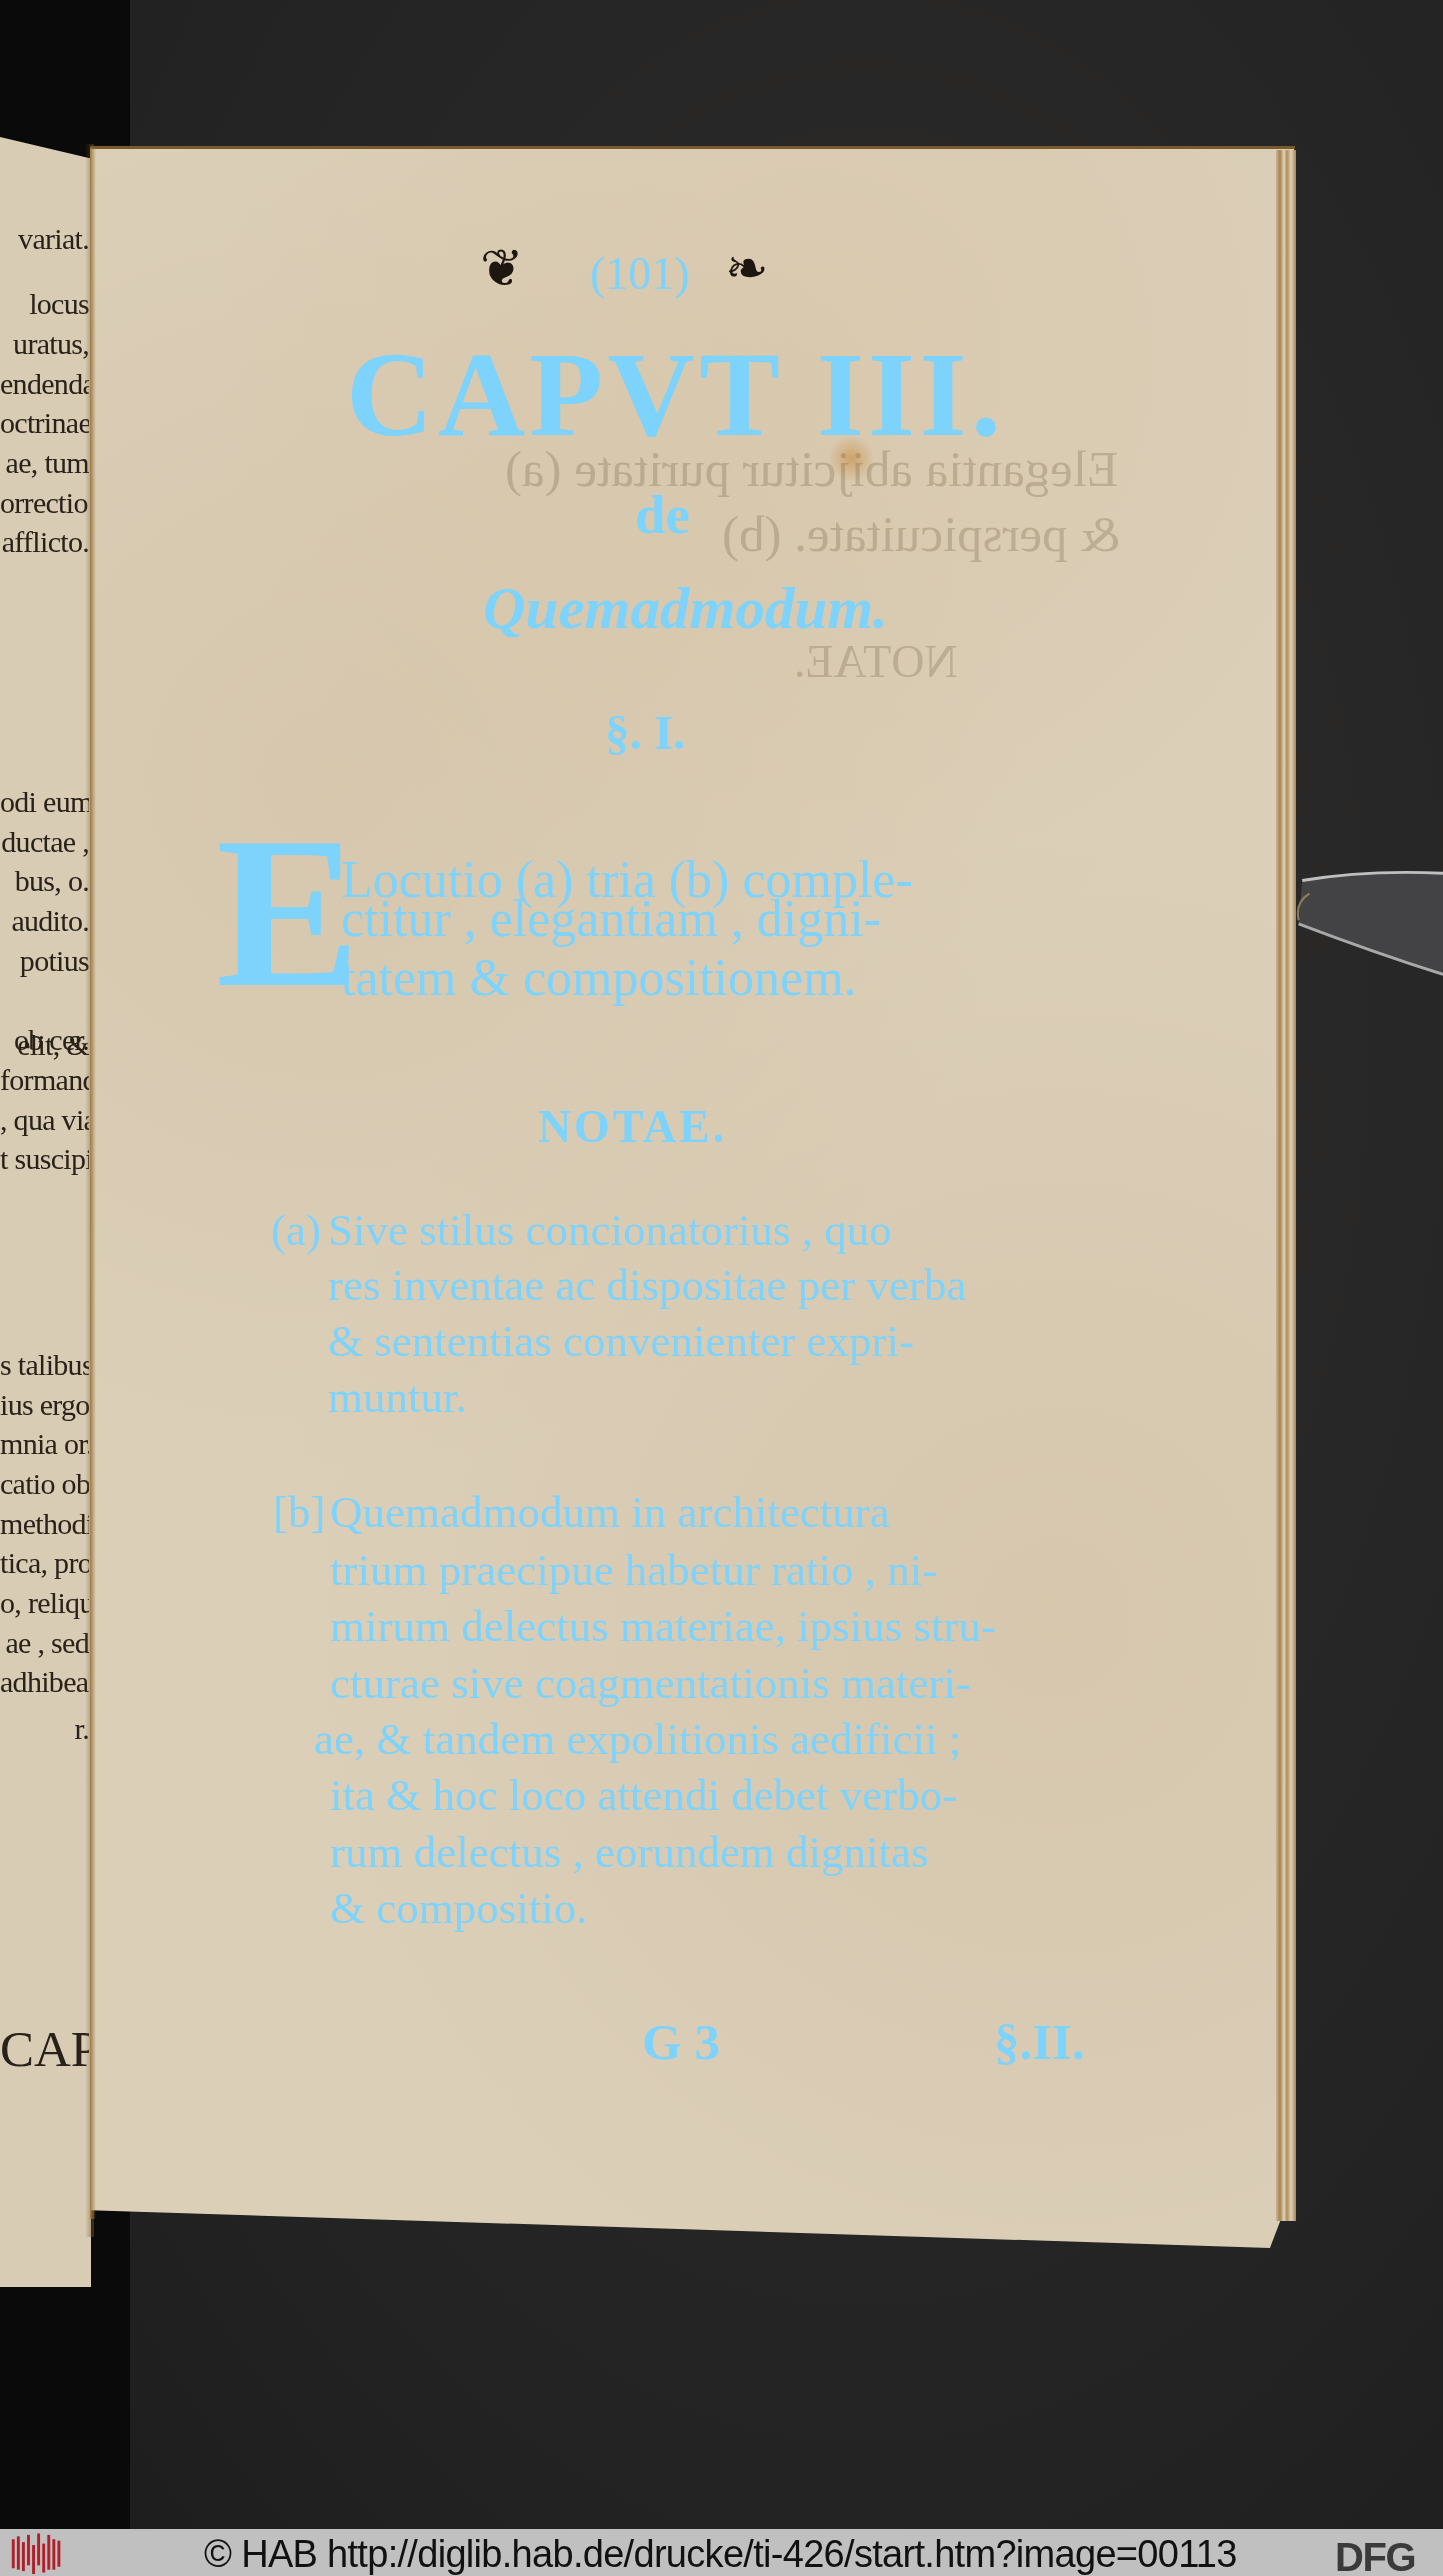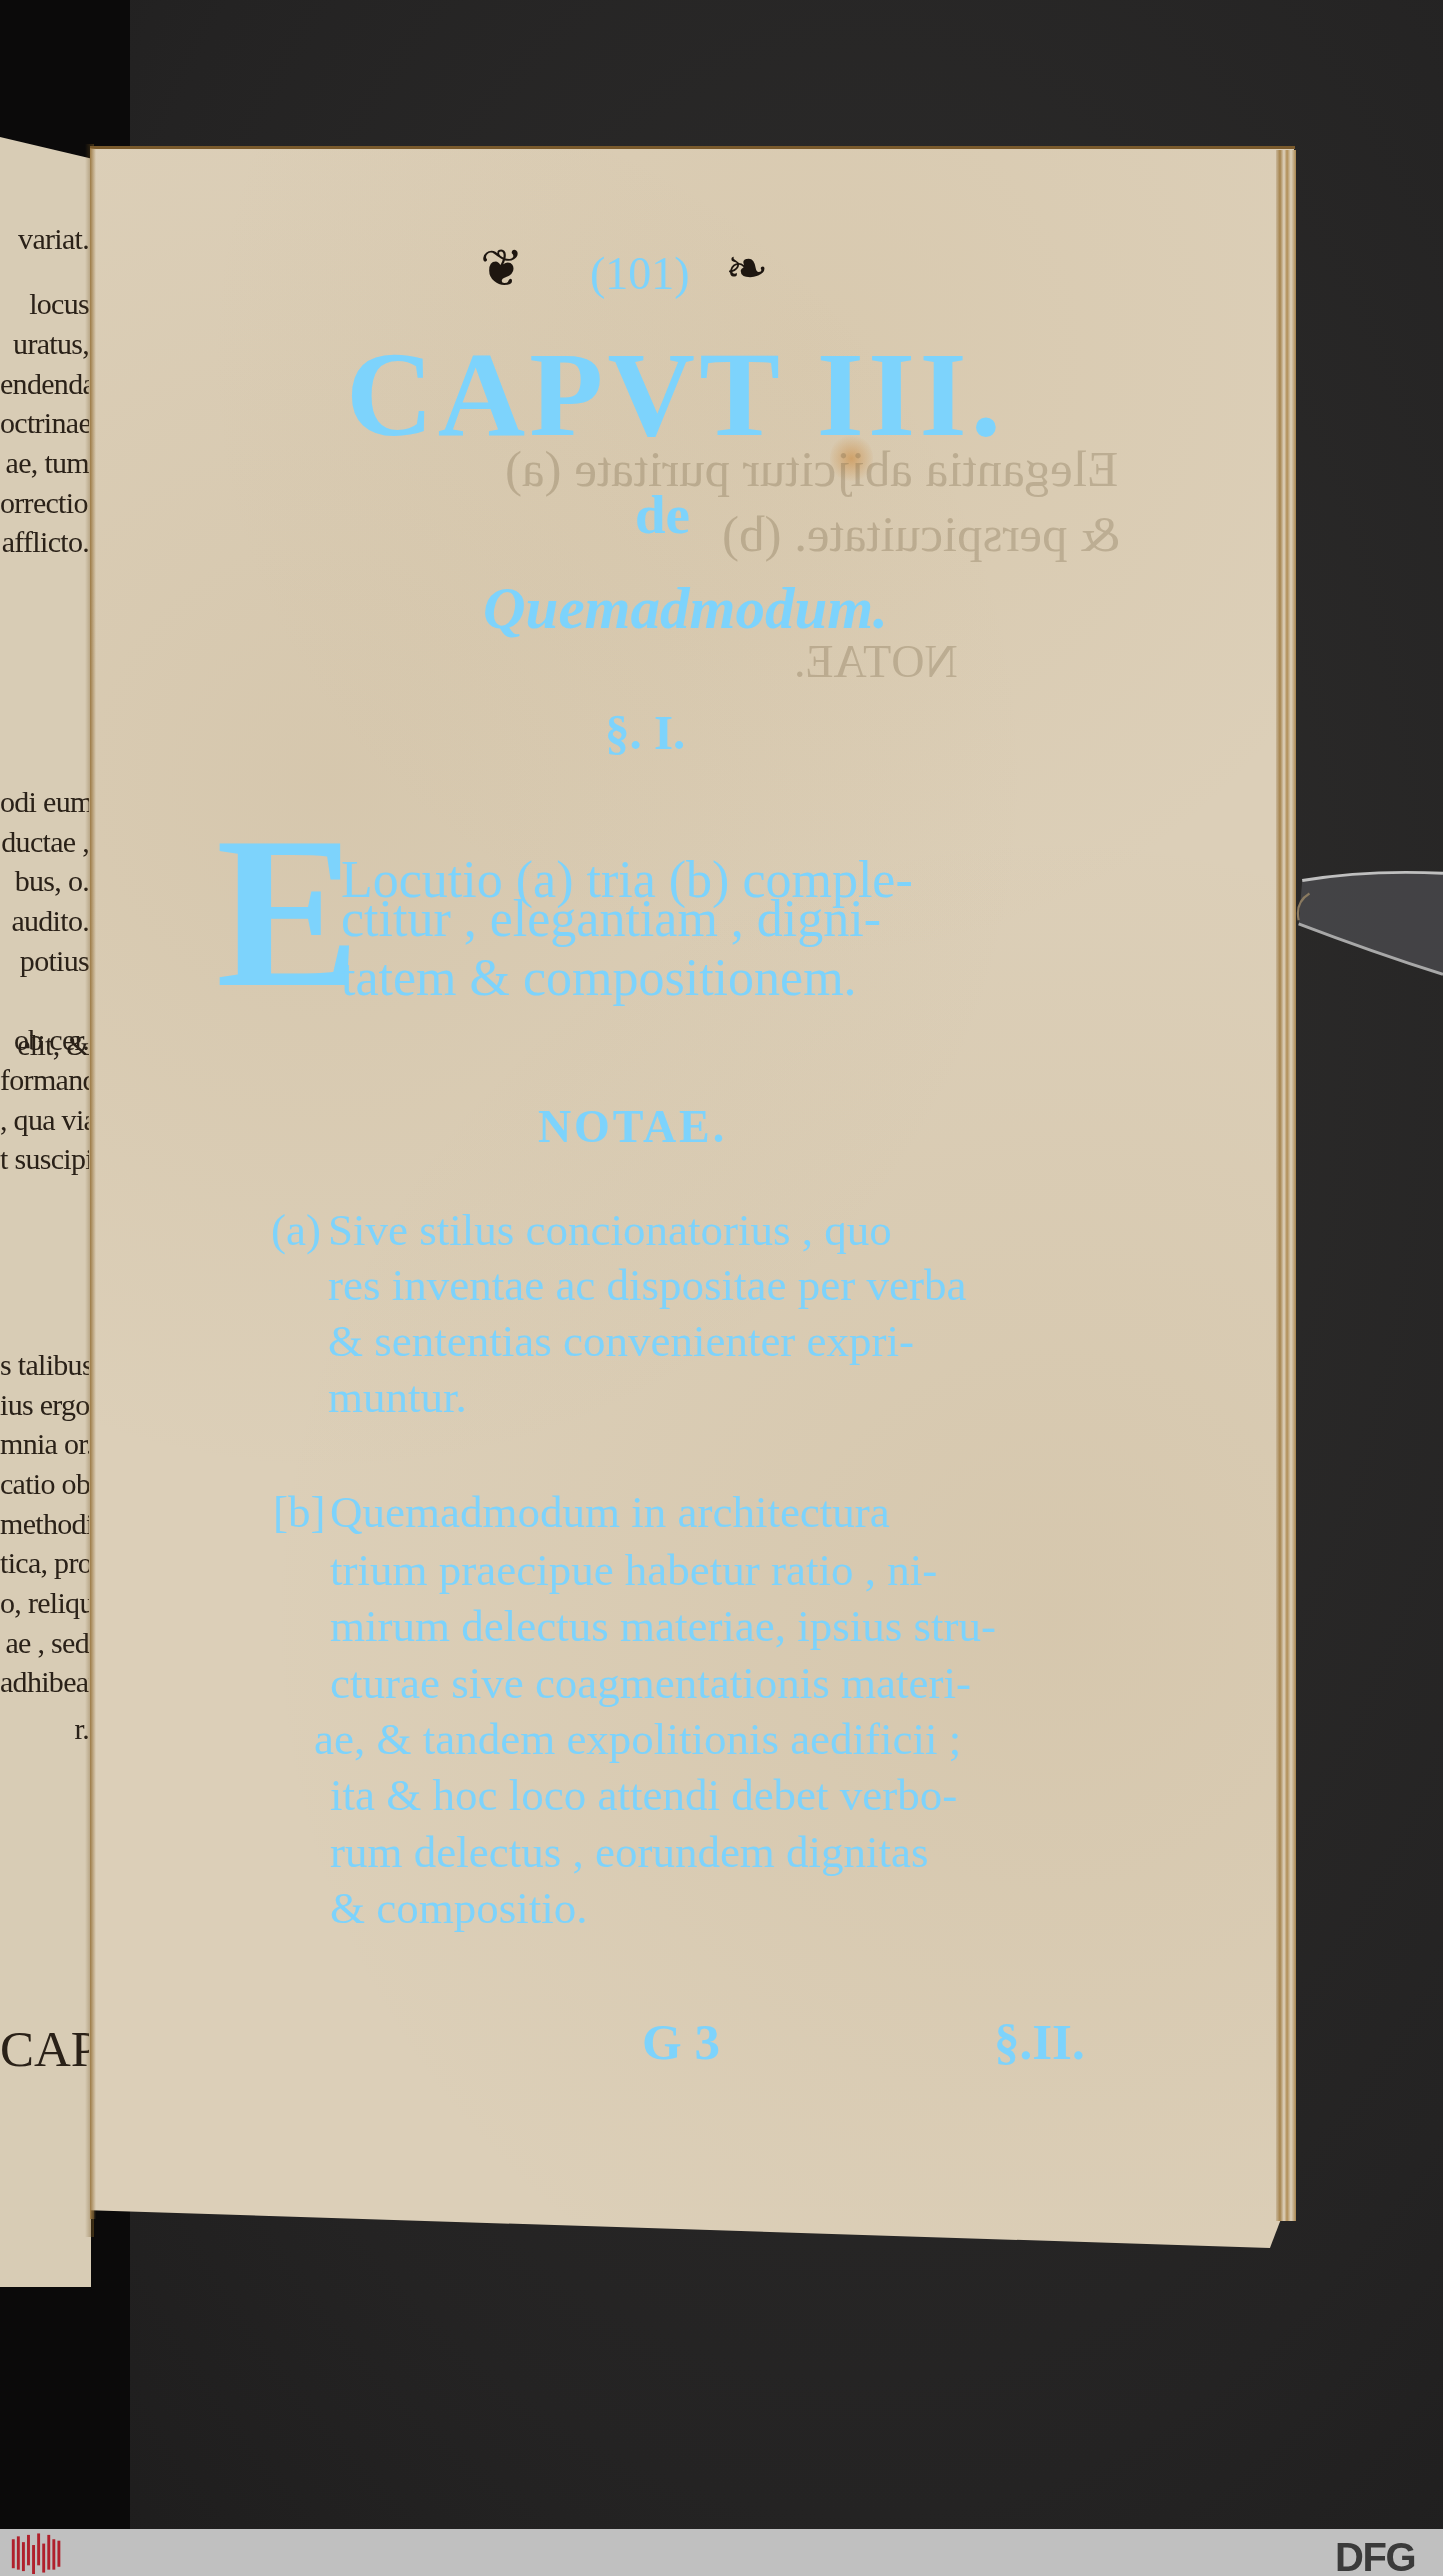--- a/index.html
+++ b/index.html
@@ -163,15 +163,16 @@
       <rect x="22" y="14" width="4" height="40"></rect>
       <rect x="29" y="4" width="4" height="42"></rect>
       <rect x="36" y="18" width="4" height="40"></rect>
       <rect x="43" y="2" width="4" height="44"></rect>
       <rect x="50" y="16" width="4" height="40"></rect>
       <rect x="57" y="4" width="4" height="48"></rect>
       <rect x="64" y="10" width="4" height="42"></rect>
       <rect x="71" y="12" width="4" height="36"></rect>
     </g>
   </svg>
+  <span class="footer-text">© HAB http://diglib.hab.de/drucke/ti-426/start.htm?image=00113</span>
   <span class="dfg-logo">DFG</span>
 </div>
 
 
 </body></html>

